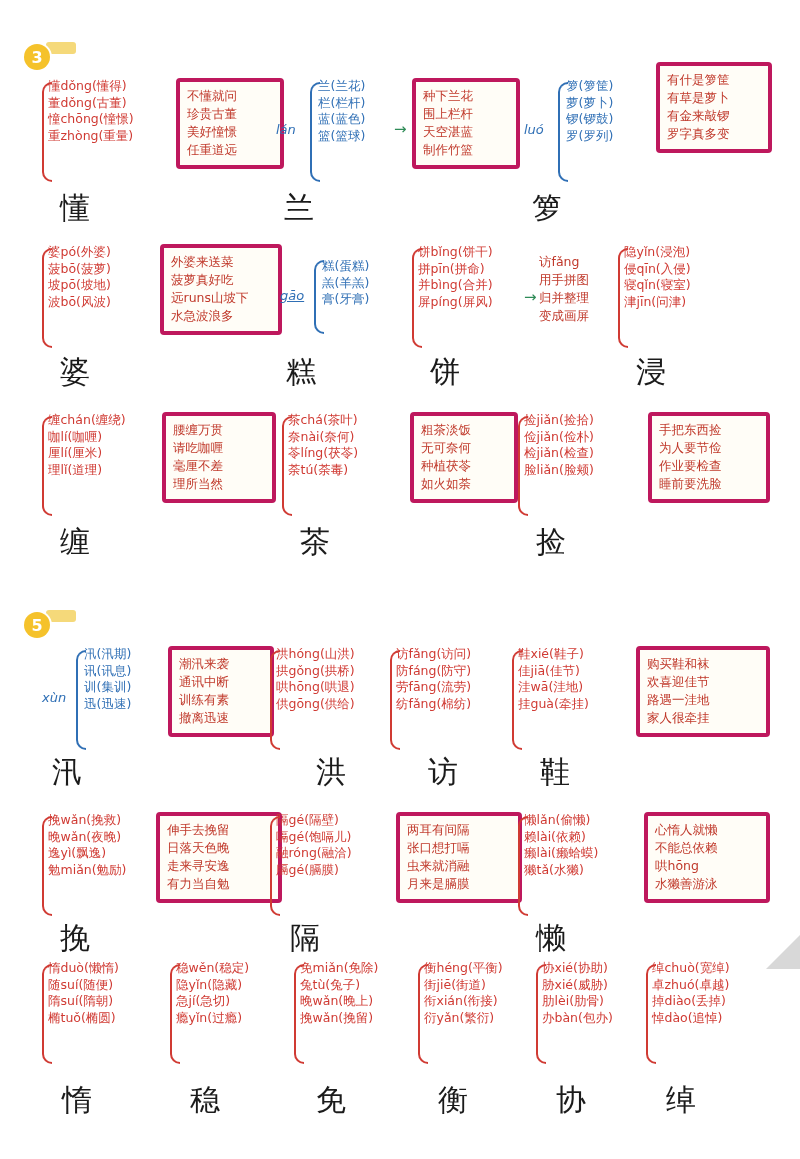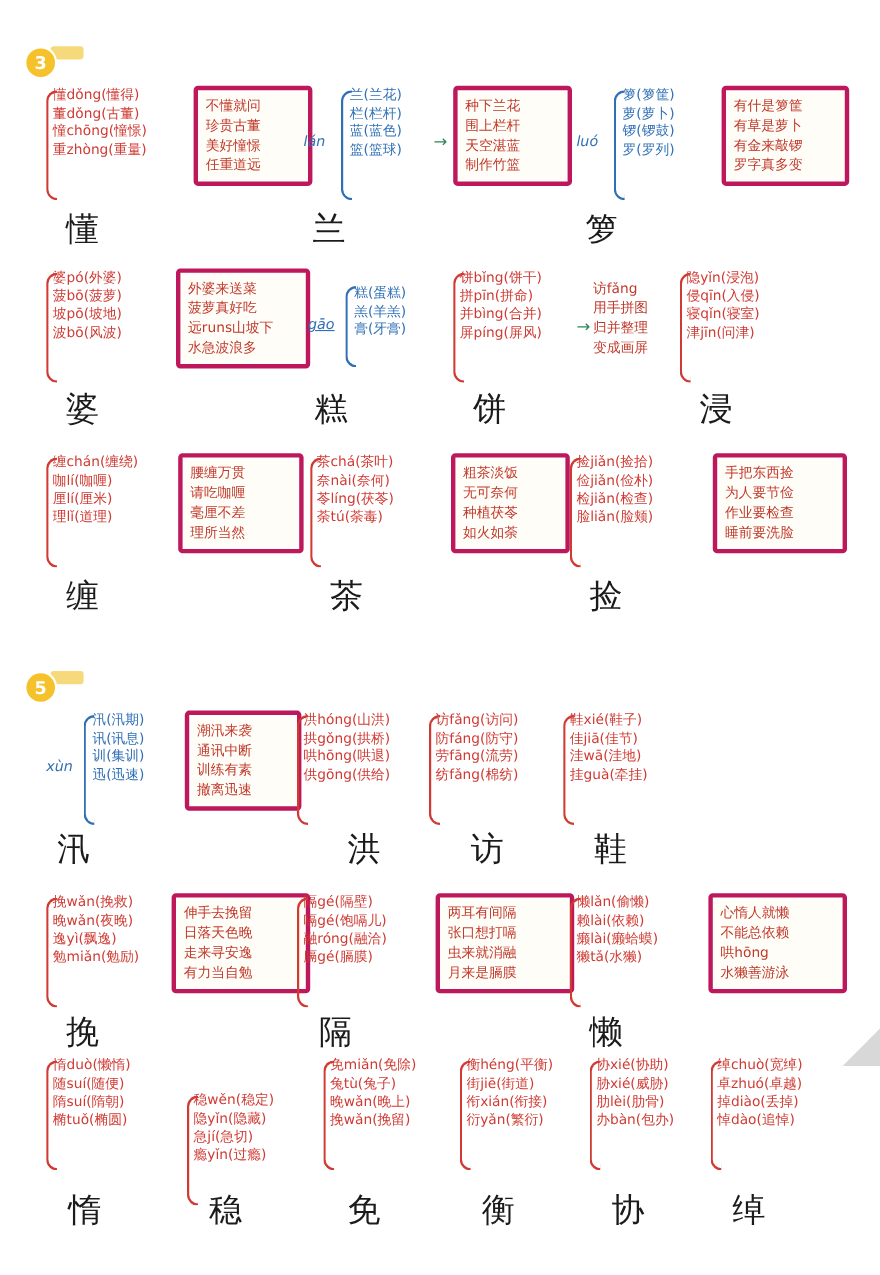--- a/index.html
+++ b/index.html
@@ -137,21 +137,21 @@
   <div class="group" style="left:566px;top:78px;">
     <div class="bracket" style="left:-8px;top:4px;height:96px;border-color:#2f6fb5;"></div>
     <div class="rows">
       <div class="row blue">箩(箩筐)</div>
       <div class="row blue">萝(萝卜)</div>
       <div class="row blue">锣(锣鼓)</div>
       <div class="row blue">罗(罗列)</div>
     </div>
   </div>
   <div class="bigchar" style="left:532px;top:188px;">箩</div>
-  <div class="sbox" style="left:656px;top:78px;width:94px;">
+  <div class="sbox" style="left:656px;top:62px;width:94px;">
     <div class="row">有什是箩筐</div>
     <div class="row">有草是萝卜</div>
     <div class="row">有金来敲锣</div>
     <div class="row">罗字真多变</div>
   </div>
 
   <div class="group" style="left:48px;top:244px;">
     <div class="bracket" style="left:-6px;top:4px;height:96px;border-color:#d03a33;"></div>
     <div class="rows">
       <div class="row red">婆pó(外婆)</div>
@@ -305,20 +305,26 @@
   <div class="group" style="left:518px;top:646px;">
     <div class="bracket" style="left:-6px;top:4px;height:96px;border-color:#d03a33;"></div>
     <div class="rows">
       <div class="row red">鞋xié(鞋子)</div>
       <div class="row red">佳jiā(佳节)</div>
       <div class="row red">洼wā(洼地)</div>
       <div class="row red">挂guà(牵挂)</div>
     </div>
   </div>
   <div class="bigchar" style="left:540px;top:752px;">鞋</div>
+  <div class="sbox" style="left:636px;top:646px;width:112px;">
+    <div class="row">购买鞋和袜</div>
+    <div class="row">欢喜迎佳节</div>
+    <div class="row">路遇一洼地</div>
+    <div class="row">家人很牵挂</div>
+  </div>
 
   <div class="group" style="left:48px;top:812px;">
     <div class="bracket" style="left:-6px;top:4px;height:96px;border-color:#d03a33;"></div>
     <div class="rows">
       <div class="row red">挽wǎn(挽救)</div>
       <div class="row red">晚wǎn(夜晚)</div>
       <div class="row red">逸yì(飘逸)</div>
       <div class="row red">勉miǎn(勉励)</div>
     </div>
   </div>
@@ -368,21 +374,21 @@
     <div class="bracket" style="left:-6px;top:4px;height:96px;border-color:#d03a33;"></div>
     <div class="rows">
       <div class="row red">惰duò(懒惰)</div>
       <div class="row red">随suí(随便)</div>
       <div class="row red">隋suí(隋朝)</div>
       <div class="row red">椭tuǒ(椭圆)</div>
     </div>
   </div>
   <div class="bigchar" style="left:62px;top:1080px;">惰</div>
 
-  <div class="group" style="left:176px;top:960px;margin-top:32px;">
+  <div class="group" style="left:176px;top:960px;">
     <div class="bracket" style="left:-6px;top:4px;height:96px;border-color:#d03a33;"></div>
     <div class="rows">
       <div class="row red">稳wěn(稳定)</div>
       <div class="row red">隐yǐn(隐藏)</div>
       <div class="row red">急jí(急切)</div>
       <div class="row red">瘾yǐn(过瘾)</div>
     </div>
   </div>
   <div class="bigchar" style="left:190px;top:1080px;">稳</div>
 

